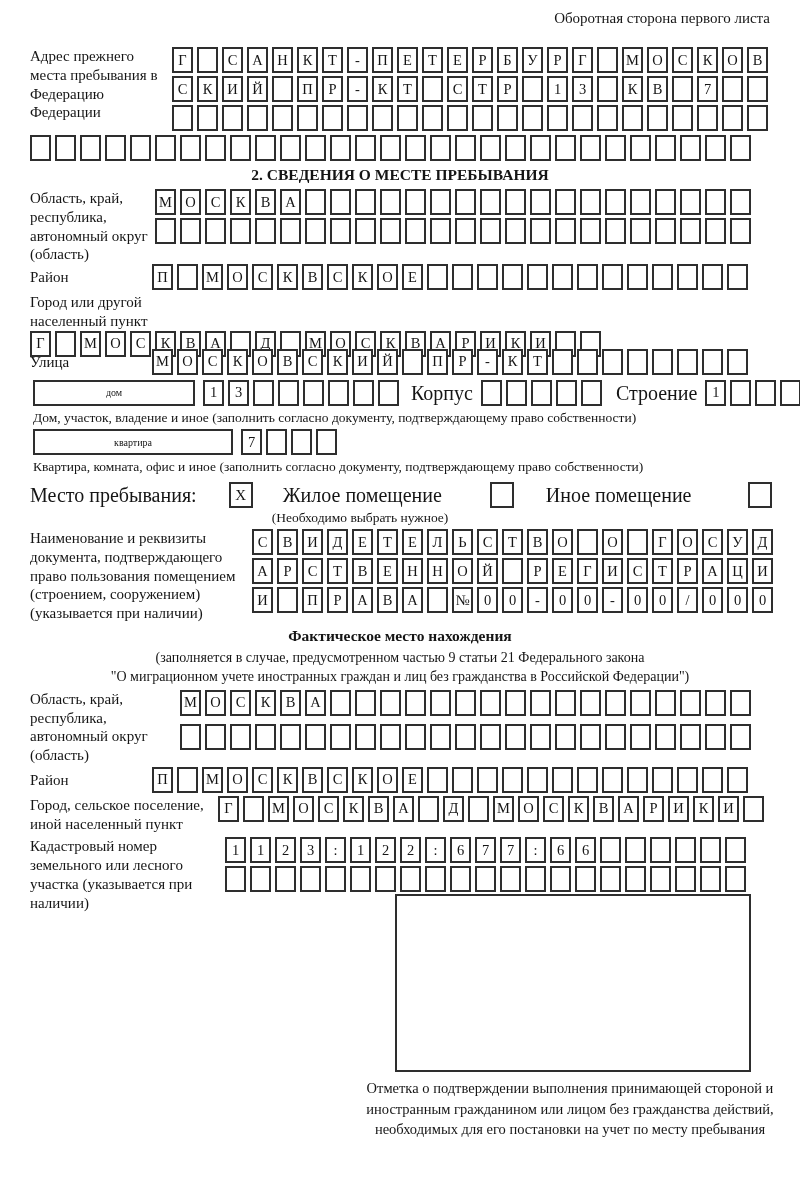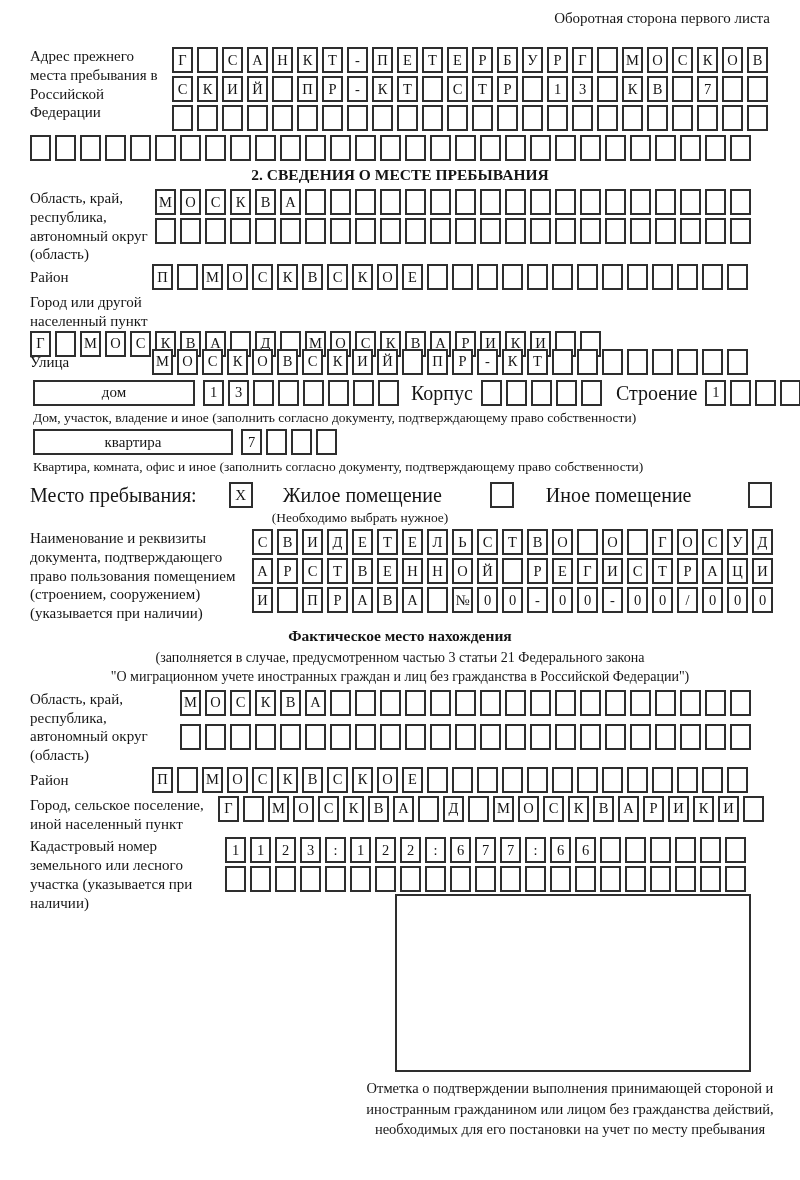--- a/index.html
+++ b/index.html
@@ -22,21 +22,21 @@
     width:21px; height:26px; flex:none;
     border:2px solid #2e2e2e; background:#fff;
     display:flex; align-items:center; justify-content:center;
     font-size:14.5px; font-family:"Liberation Serif", serif;
   }
   .caption { font-size:13.5px; text-align:center; line-height:1.25; }
   .h-bold { font-weight:bold; text-align:center; font-size:15.5px; }
 
   .widebox {
     border:2px solid #2e2e2e; height:26px; flex:none;
-    display:flex; align-items:center; justify-content:center; font-size:15px;
+    display:flex; align-items:center; justify-content:center; font-size:10px;
   }
   .inline-lbl { font-size:20px; line-height:26px; flex:none; }
   .checkbox {
     width:24px; height:26px; flex:none; border:2px solid #2e2e2e;
     display:flex; align-items:center; justify-content:center; font-size:15px;
   }
   .stamp-box { width:356px; height:178px; border:2px solid #2e2e2e; margin-left:365px; margin-top:-18px; }
 
   
   #prev-block { margin-top:20px; }
@@ -82,21 +82,21 @@
   #stamp-caption { margin-top:6px; margin-left:300px; width:480px; font-size:14.5px; line-height:1.4; text-align:center; }
 </style>
 </head>
 <body>
 
 <div class="page">
 
   <div class="header-note">Оборотная сторона первого листа</div>
 
   <div class="flexrow" id="prev-block">
-    <div class="label" id="prev-label">Адрес прежнего места пребывания в Российской Федерации</div>
+    <div class="label" id="prev-label">Адрес прежнего места пребывания в Федерацию Федерации</div>
     <div class="cellcol">
       <div class="cells">
           <div class="cell">Г</div>
           <div class="cell"></div>
           <div class="cell">С</div>
           <div class="cell">А</div>
           <div class="cell">Н</div>
           <div class="cell">К</div>
           <div class="cell">Т</div>
           <div class="cell">-</div>
@@ -473,21 +473,21 @@
           <div class="cell">0</div>
           <div class="cell">/</div>
           <div class="cell">0</div>
           <div class="cell">0</div>
           <div class="cell">0</div>
         </div>
     </div>
   </div>
 
   <div class="h-bold" id="actual-title">Фактическое место нахождения</div>
-  <div class="caption" id="actual-note1">(заполняется в случае, предусмотренном частью 3 статьи 21 Федерального закона</div>
+  <div class="caption" id="actual-note1">(заполняется в случае, предусмотренном частью 9 статьи 21 Федерального закона</div>
   <div class="caption" id="actual-note2">"О миграционном учете иностранных граждан и лиц без гражданства в Российской Федерации")</div>
 
   <div class="flexrow" id="regionf-block">
     <div class="label" id="regionf-label">Область, край, республика, автономный округ (область)</div>
     <div class="cellcol wide-gap">
       <div class="cells">
           <div class="cell">М</div>
           <div class="cell">О</div>
           <div class="cell">С</div>
           <div class="cell">К</div>

